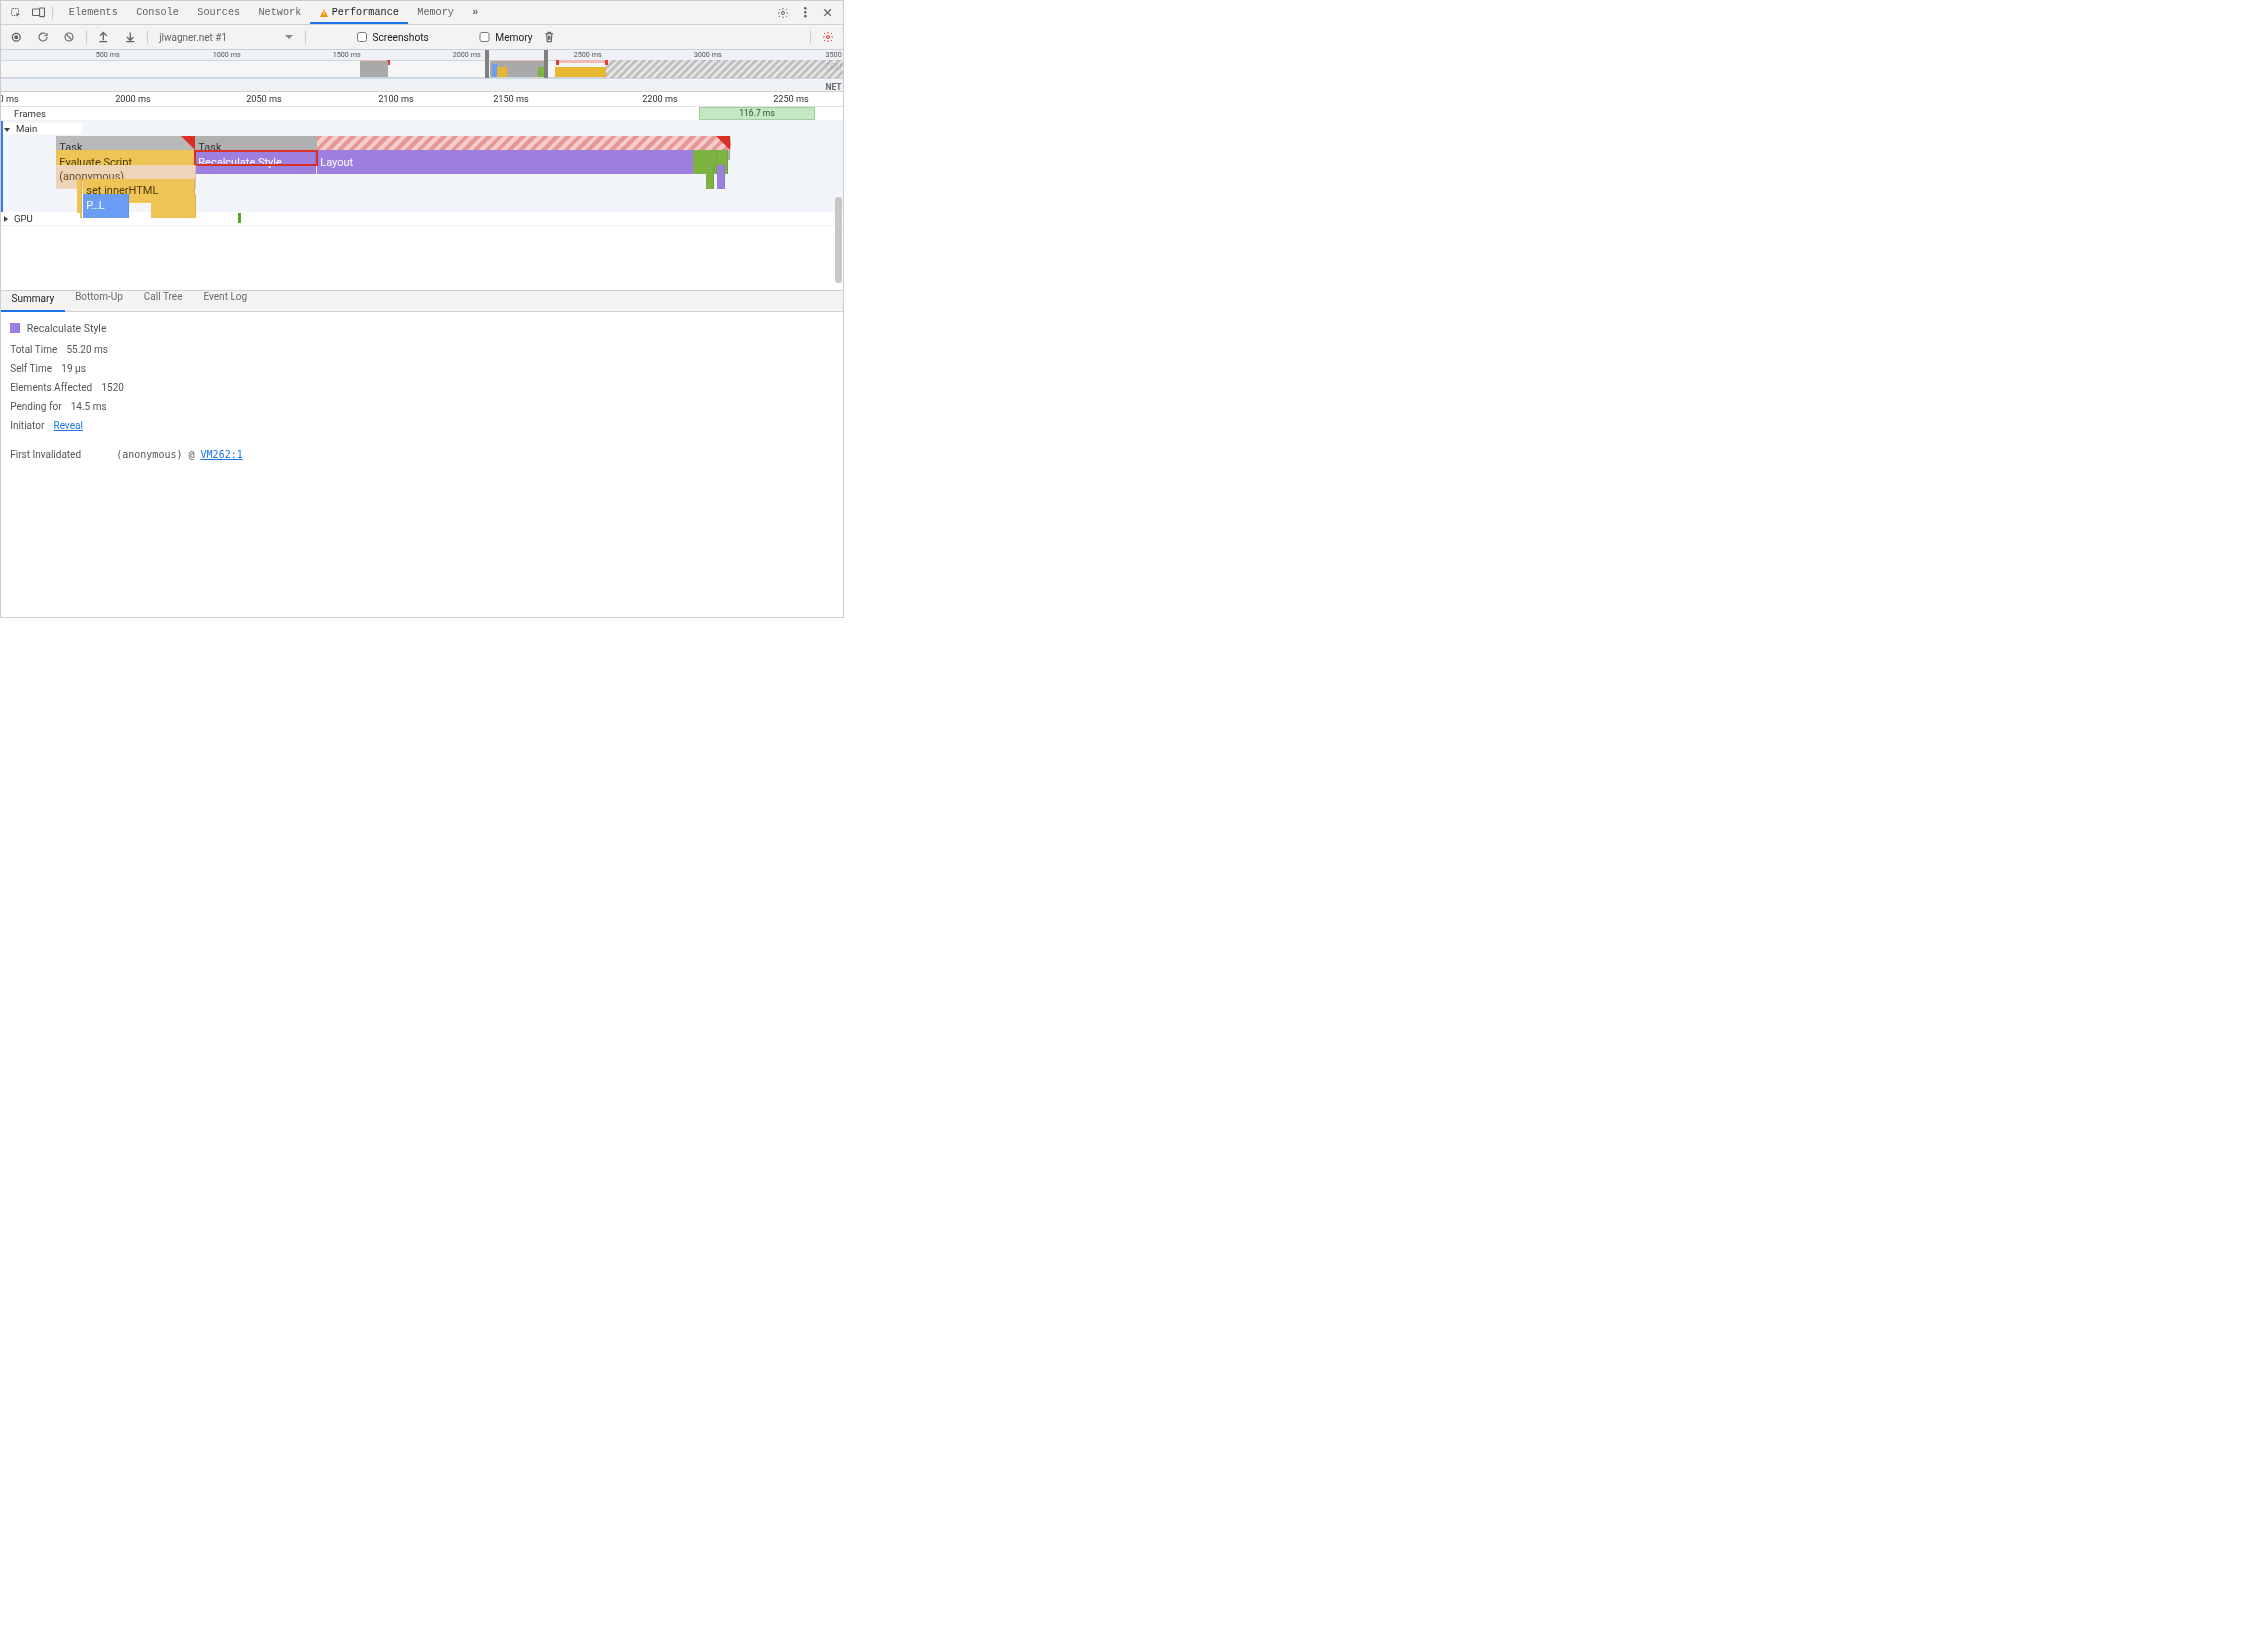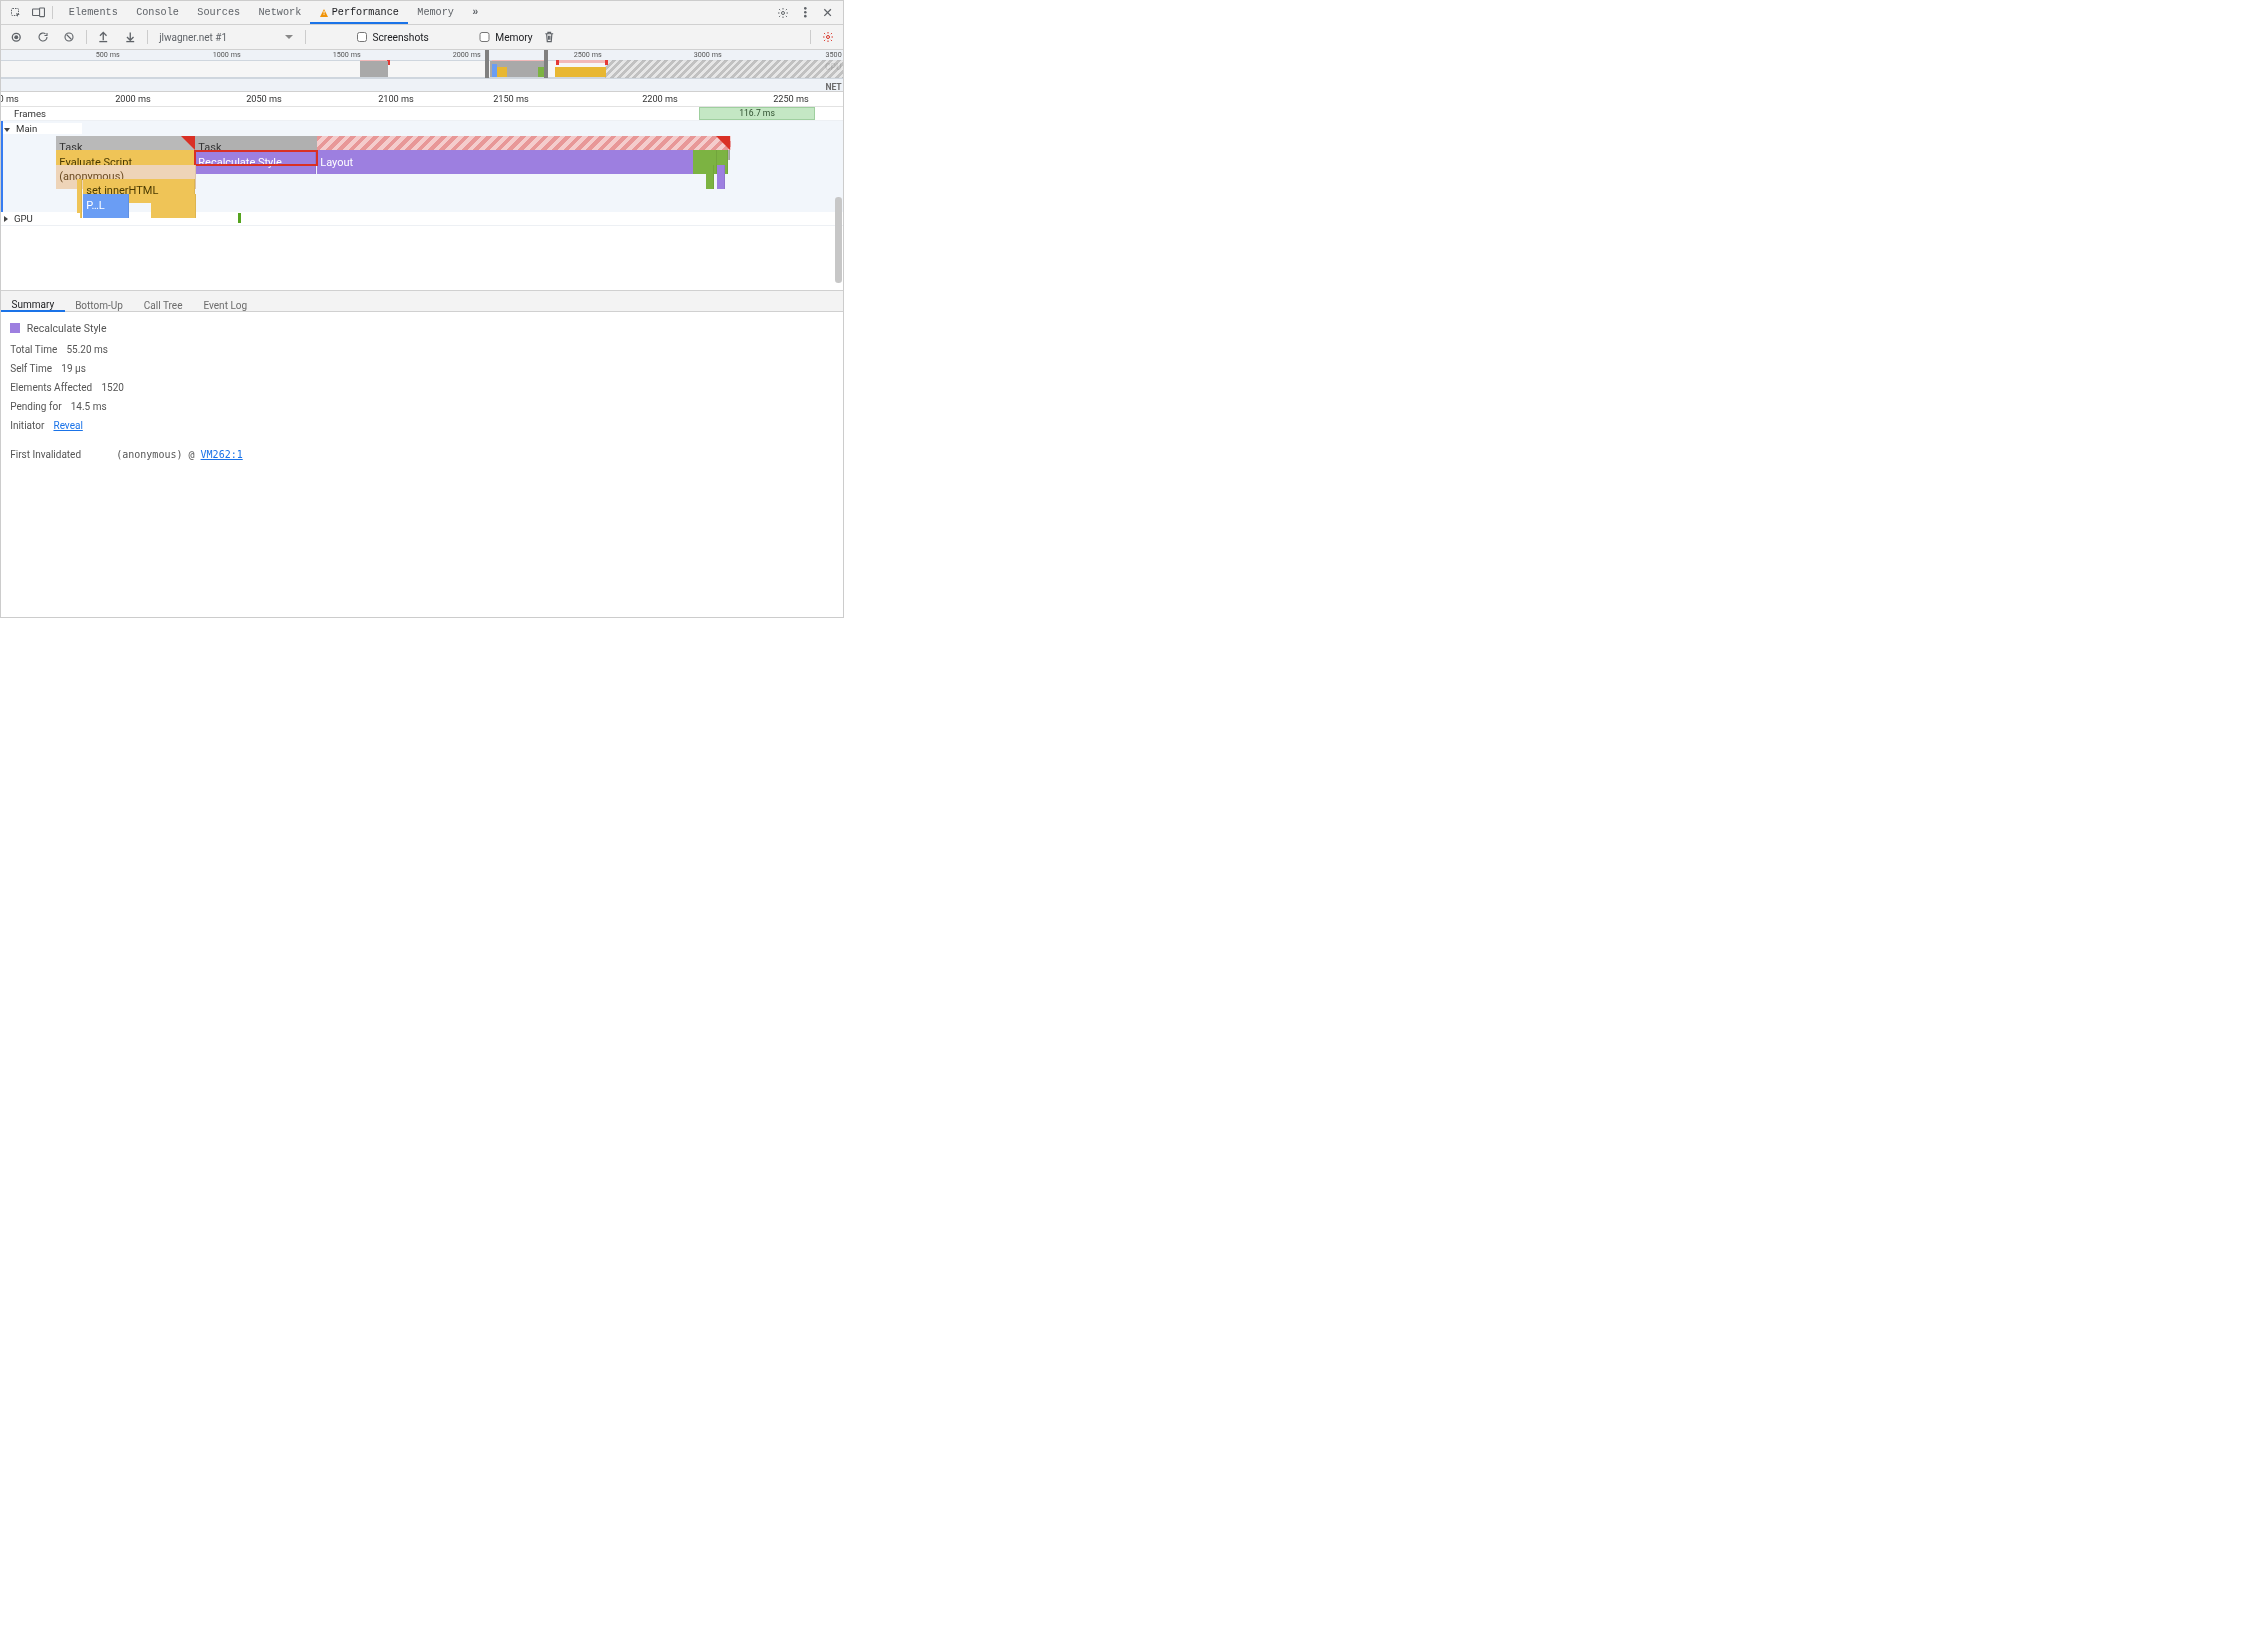--- a/index.html
+++ b/index.html
@@ -144,21 +144,21 @@
   .recalc-outline{
     position:absolute;border:2px solid #d93025;height:16.5px;box-sizing:border-box;
   }
   .gpu-tick{position:absolute;top:1.3px;width:3.3px;height:10.5px;background:#55a31f;}
   
   .details-tabs{
     display:flex;align-items:center;height:22.4px;border-top:0.7px solid #d0d0d0;border-bottom:0.7px solid #d0d0d0;
     background:#f3f3f3;gap:0;
   }
   .details-tabs .dtab{
-    padding:0 10.5px;height:100%;display:flex;align-items:flex-end;font-size:10px;color:#6b6b6b;
+    padding:0 10.5px;height:100%;display:flex;align-items:flex-start;font-size:10px;color:#6b6b6b;
   }
   .details-tabs .dtab.active{
     color:#202124;border-bottom:2px solid #1a73e8;margin-bottom:-0.7px;padding-top:2px;
   }
   .summary{padding:9.2px 9.2px 5.3px 9.2px;font-size:10px;color:#555;}
   .summary h3{
     display:flex;align-items:center;gap:6.6px;font-weight:400;font-size:10.5px;color:#555;margin-bottom:9.2px;
   }
   .summary h3 .sw{width:10px;height:10px;background:#9d7fe0;}
   .summary .kv{display:flex;gap:9.2px;margin:8px 0;font-size:10px;}

